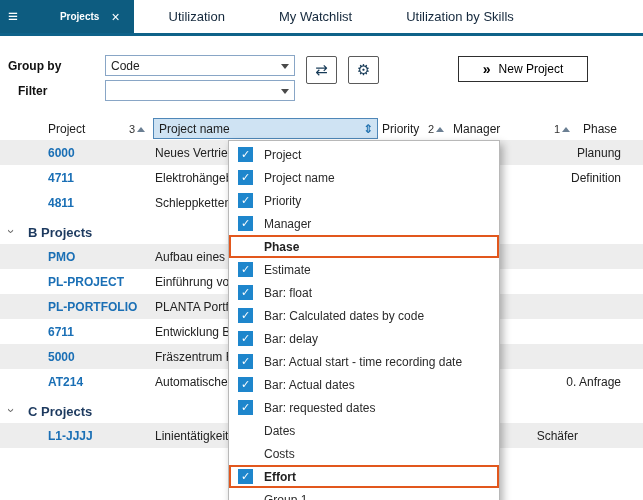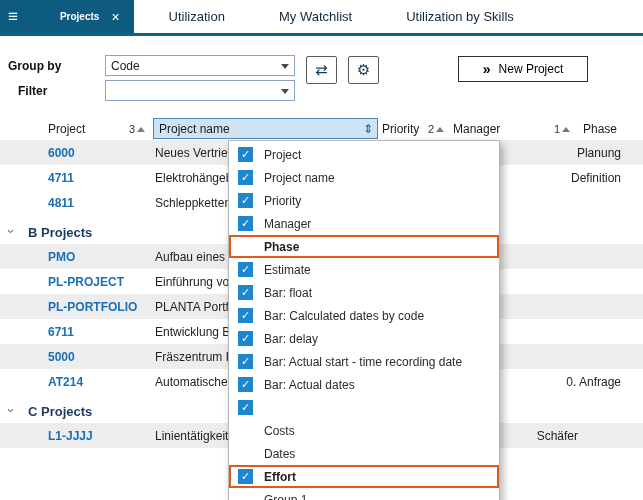--- a/index.html
+++ b/index.html
@@ -245,29 +245,30 @@
       <div class="mitem">
         <span class="cb">✓</span>
         <span class="mlabel">Bar: Actual start - time recording date</span>
       </div>
       <div class="mitem">
         <span class="cb">✓</span>
         <span class="mlabel">Bar: Actual dates</span>
       </div>
       <div class="mitem">
         <span class="cb">✓</span>
+        <span class="mlabel">Bar: requested dates</span>
+      </div>
+      <div class="mitem">
+        <span class="cb off"></span>
+        <span class="mlabel">Dates</span>
       </div>
       <div class="mitem">
         <span class="cb off"></span>
         <span class="mlabel">Costs</span>
       </div>
-      <div class="mitem">
-        <span class="cb off"></span>
-        <span class="mlabel">Dates</span>
-      </div>
       <div class="mitem hl">
         <span class="cb">✓</span>
         <span class="mlabel">Effort</span>
       </div>
       <div class="mitem">
         <span class="cb off"></span>
         <span class="mlabel">Group 1</span>
       </div>
     </div>
 

